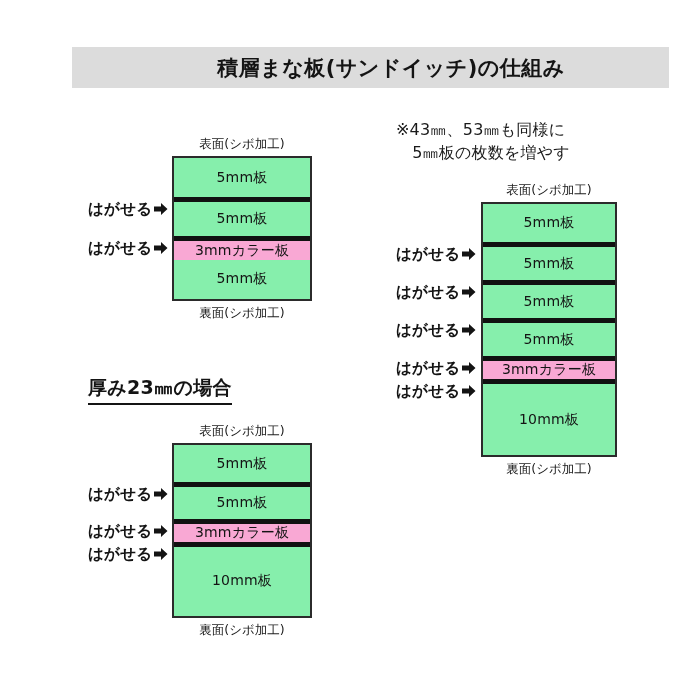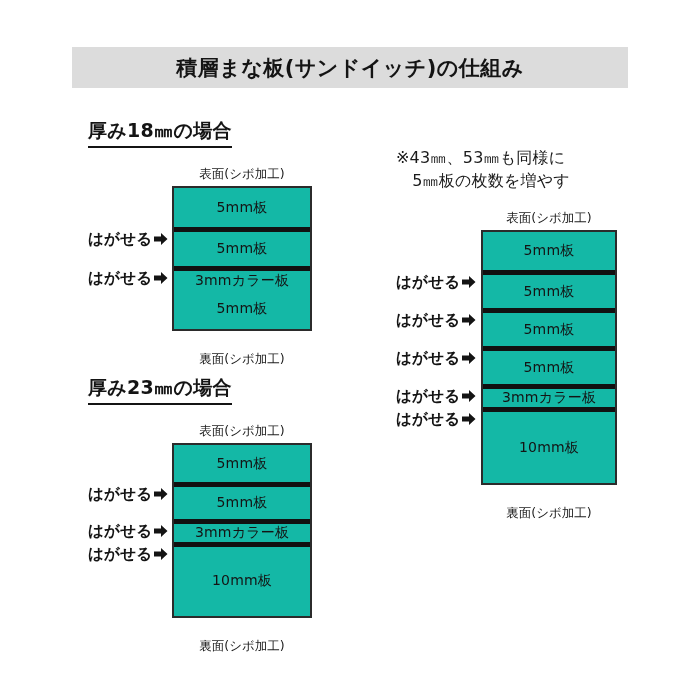--- a/index.html
+++ b/index.html
@@ -20,20 +20,21 @@
   #title-banner {
     position: absolute;
     left: 72px;
     top: 47px;
     width: 556px;
     height: 41px;
     background: #dcdcdc;
     display: flex;
     align-items: center;
     justify-content: center;
+    padding-left: 41px;
   }
   #title-text {
     font-size: 21px;
     font-weight: bold;
     letter-spacing: 0.5px;
     color: #141414;
     white-space: nowrap;
   }
 
   
@@ -44,64 +45,64 @@
     font-weight: bold;
     color: #141414;
     white-space: nowrap;
     display: inline-block;
     border-bottom: 2px solid #141414;
     padding-bottom: 2px;
     letter-spacing: 0.3px;
   }
 
   .section-note {
-    margin-top: 28px;
+    margin-top: 0;
     font-size: 16px;
     line-height: 1.45;
     color: #1a1a1a;
     white-space: pre-line;
     letter-spacing: 0.2px;
   }
 
   
   .diagram {
     position: relative;
   }
   .face-label {
     font-size: 12.5px;
     color: #1a1a1a;
     text-align: center;
     white-space: nowrap;
   }
   .face-label.top { margin-bottom: 3px; }
-  .face-label.bottom { margin-top: 20px; }
+  .face-label.bottom { margin-top: 4px; }
 
   .stack {
     border: 2px solid #2b2b2b;
     box-sizing: border-box;
     background: #ffffff;
     position: relative;
   }
 
   .layer {
     box-sizing: border-box;
     display: flex;
     align-items: center;
     justify-content: center;
-    background: #14b8a6;
+    background: #86efac;
     position: relative;
   }
   .layer-label {
     font-size: 14px;
     color: #141414;
     white-space: nowrap;
     letter-spacing: 0.2px;
   }
   .layer.color-board {
-    background: #14b8a6;
+    background: #f9a8d4;
   }
   
   .layer.sep-top {
     border-top: 5px solid #111111;
   }
 
   
   .peel {
     position: absolute;
     display: flex;
@@ -126,21 +127,20 @@
   .peel-arrow svg { display: block; }
 </style>
 </head>
 <body>
 
 <div id="title-banner">
   <div id="title-text">積層まな板(サンドイッチ)の仕組み</div>
 </div>
 
 <div class="section" id="sec-18" style="left:88px; top:118px; width:245px;">
-  <div class="section-heading">厚み18㎜の場合</div>
   <div class="diagram" style="margin-top:18px;">
     <div class="face-label top" style="width:140px; margin-left:84px;">表面(シボ加工)</div>
     <div class="stack" id="stack-18" style="width:140px; margin-left:84px; height:145px;">
         <div class="layer" style="height: 39.1667px;">
           <span class="layer-label">5mm板</span>
         </div>
         <div class="layer sep-top" style="height: 39.1667px;">
           <span class="layer-label">5mm板</span>
         </div>
         <div class="layer color-board sep-top" style="height: 23.5px;">

